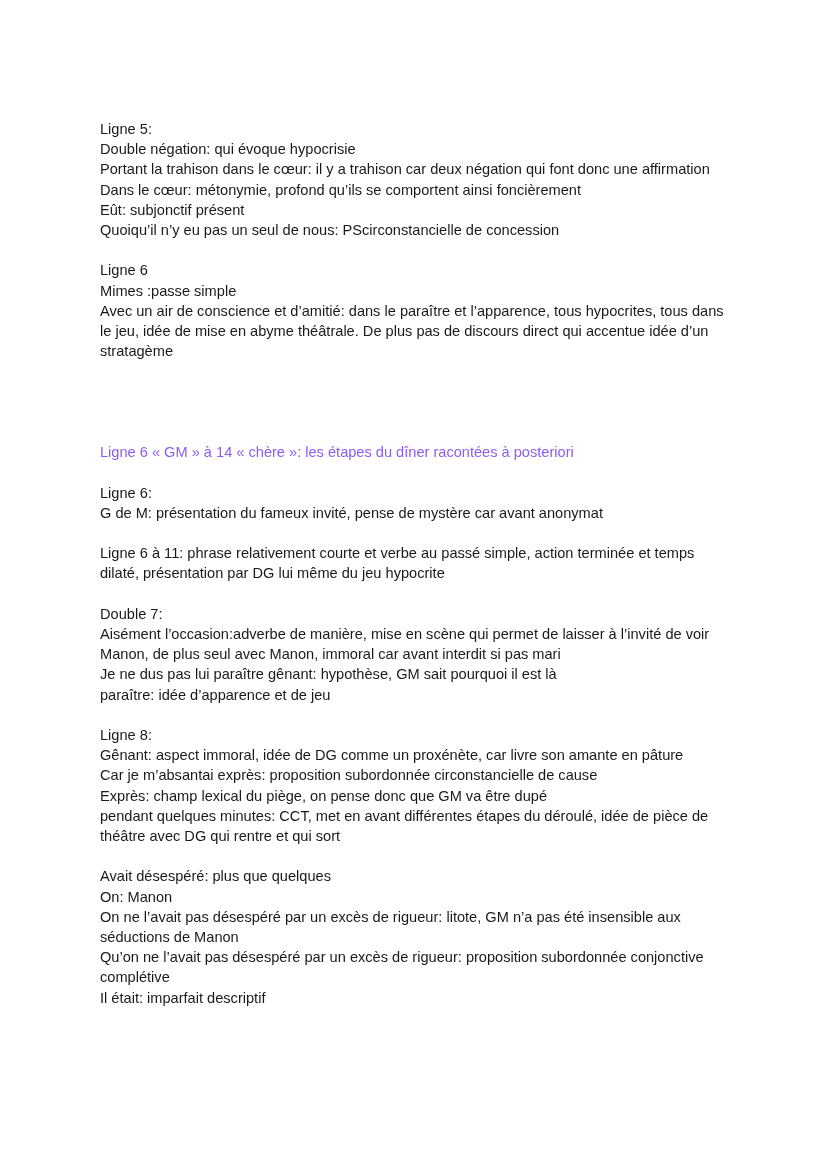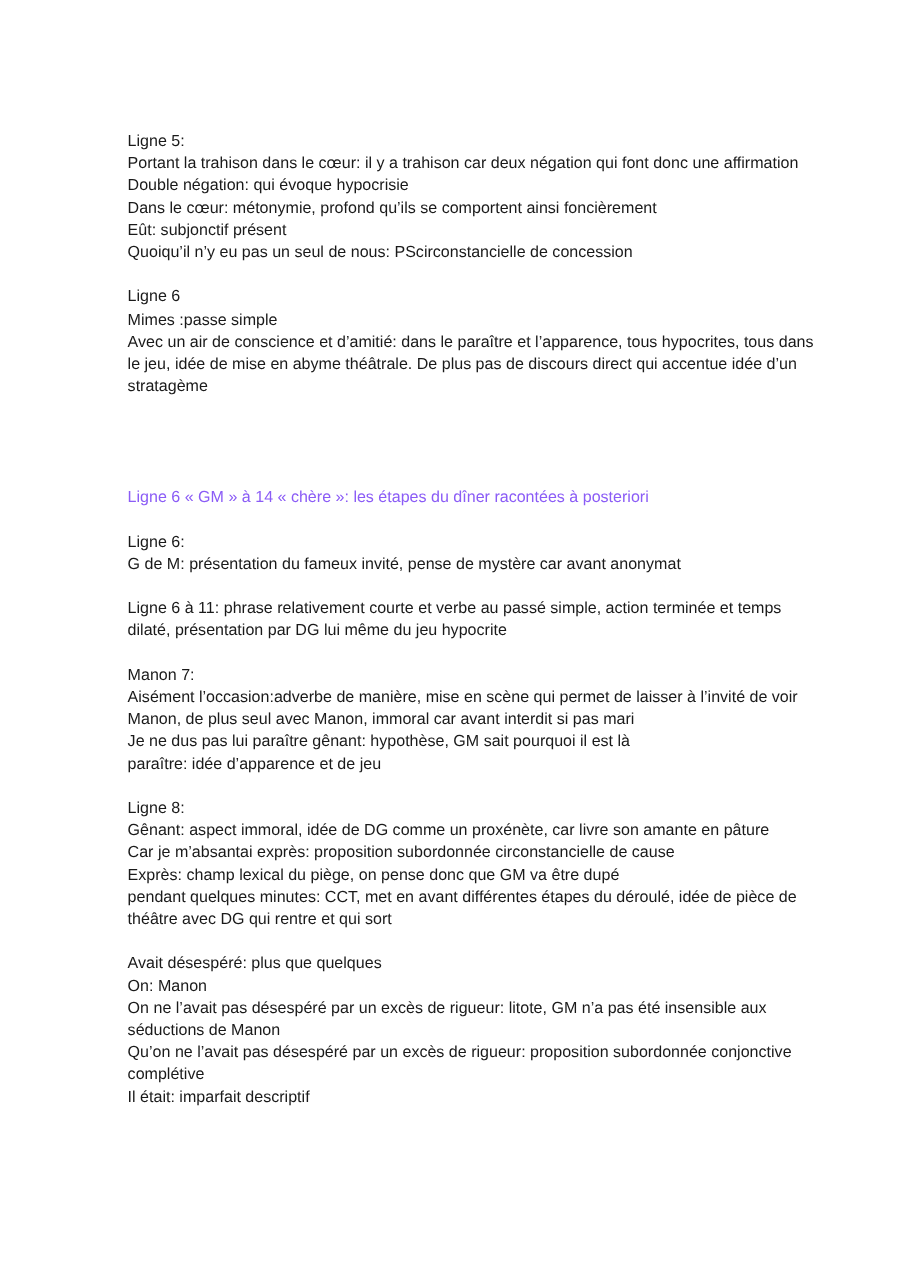--- a/index.html
+++ b/index.html
@@ -1,35 +1,35 @@
 <!DOCTYPE html>
 <html><head>
 <meta charset="utf-8">
 <style>
   html, body { margin: 0; padding: 0; background: #ffffff; }
   body { width: 828px; height: 1169px; position: relative; overflow: hidden; }
   .page {
-    position: absolute; left: 116px; top: 119px; width: 630px;
+    position: absolute; left: 100px; top: 119px; width: 630px;
     font-family: "Liberation Sans", sans-serif;
     font-size: 14.6px; line-height: 20.2px; color: #1a1a1a;
   }
   .block { margin: 0 0 20.2px 0; }
   .line { display: block; white-space: normal; }
   .heading-red { color: #8b5cf6; }
   .gap-lg { height: 60.6px; }
 </style>
 </head>
 <body>
 
 <div class="page">
 
   <div class="block">
     <span class="line">Ligne 5:</span>
+    <span class="line">Double négation: qui évoque hypocrisie</span>
     <span class="line">Portant la trahison dans le cœur: il y a trahison car deux négation qui font donc une affirmation</span>
-    <span class="line">Double négation: qui évoque hypocrisie</span>
     <span class="line">Dans le cœur: métonymie, profond qu’ils se comportent ainsi foncièrement</span>
     <span class="line">Eût: subjonctif présent</span>
     <span class="line">Quoiqu’il n’y eu pas un seul de nous: PScirconstancielle de concession</span>
   </div>
 
   <div class="block">
     <span class="line">Ligne 6</span>
     <span class="line">Mimes :passe simple</span>
     <span class="line">Avec un air de conscience et d’amitié: dans le paraître et l’apparence, tous hypocrites, tous dans le jeu, idée de mise en abyme théâtrale. De plus pas de discours direct qui accentue idée d’un stratagème</span>
   </div>
@@ -41,21 +41,21 @@
   <div class="block">
     <span class="line">Ligne 6:</span>
     <span class="line">G de M: présentation du fameux invité, pense de mystère car avant anonymat</span>
   </div>
 
   <div class="block">
     <span class="line">Ligne 6 à 11: phrase relativement courte et verbe au passé simple, action terminée et temps dilaté, présentation par DG lui même du jeu hypocrite</span>
   </div>
 
   <div class="block">
-    <span class="line">Manon 7:</span>
+    <span class="line">Double 7:</span>
     <span class="line">Aisément l’occasion:adverbe de manière,  mise en scène qui permet de laisser à l’invité de voir Manon, de plus seul avec Manon, immoral car avant interdit si pas mari</span>
     <span class="line">Je ne dus pas lui paraître gênant: hypothèse, GM sait pourquoi il est là</span>
     <span class="line">paraître: idée d’apparence et de jeu</span>
   </div>
 
   <div class="block">
     <span class="line">Ligne 8:</span>
     <span class="line">Gênant: aspect immoral, idée de DG comme un proxénète, car livre son amante en pâture</span>
     <span class="line">Car je m’absantai exprès: proposition subordonnée circonstancielle de cause</span>
     <span class="line">Exprès: champ lexical du piège, on pense donc que GM va être dupé</span>

